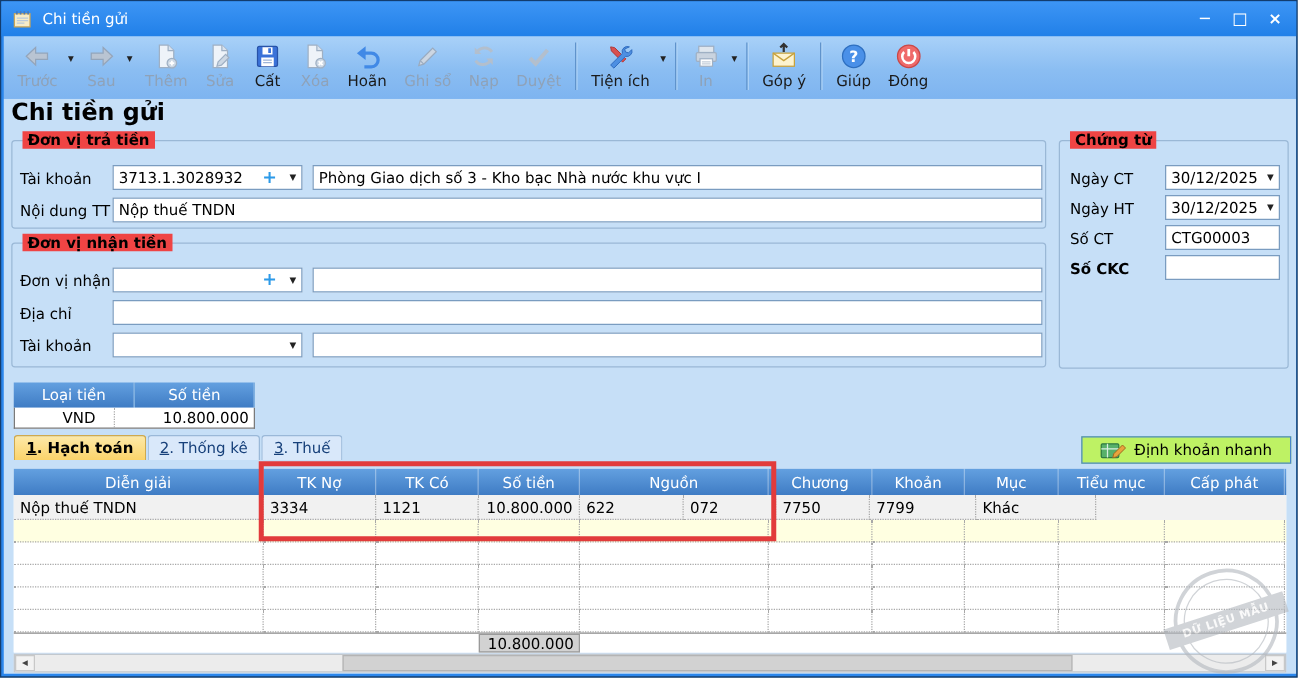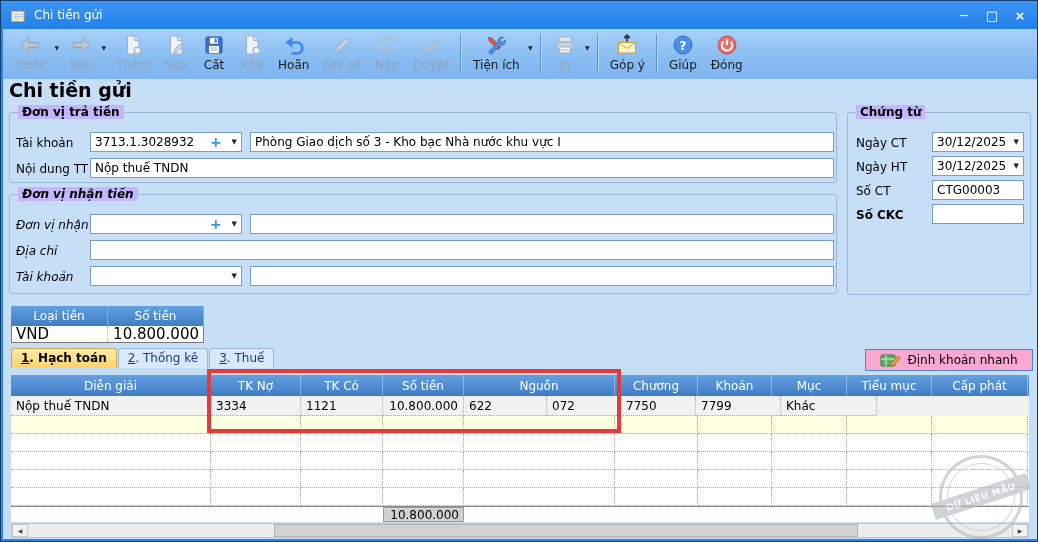--- a/index.html
+++ b/index.html
@@ -26,45 +26,45 @@
   .tb-caret{position:absolute;right:3px;top:13px;font-size:6px;color:#222;}
   .tb-label{margin-top:1px;font-size:12px;white-space:nowrap;color:#1a1a1a;}
   .tb-item.disabled .tb-label{color:#8fa2b8;}
   .tb-sep{width:0;height:38px;border-left:1px solid #5f93cc;border-right:1px solid #b6d7f8;margin:3px 4px 0 4px;}
 
   
   .body{position:absolute;left:2px;top:78px;width:1034px;height:460px;background:#c6dff7;}
   .page-title{position:absolute;left:6px;top:0px;font-size:19px;font-weight:bold;color:#000;}
 
   .grp{position:absolute;border:1px solid #9ab8d6;border-radius:3px;}
-  .grp-title{position:absolute;top:-8px;left:8px;background:#c4b5fd;padding:0 4px;font-weight:bold;font-size:12px;white-space:nowrap;}
+  .grp-title{position:absolute;top:-8px;left:8px;background:#ef4444;padding:0 4px;font-weight:bold;font-size:12px;white-space:nowrap;}
   .lbl{position:absolute;font-size:12px;white-space:nowrap;}
 
   .field{position:absolute;height:20px;background:#fff;border:1px solid #7a9cc0;
     display:flex;align-items:center;padding:0 4px;font-size:12px;overflow:hidden;white-space:nowrap;}
   .combo .val{flex:1;overflow:hidden;}
   .combo .plus{color:#2d9ae8;font-size:14px;font-weight:bold;margin-right:8px;}
   .combo .caret{font-size:7px;color:#222;margin-left:2px;}
 
   
   .cur{position:absolute;left:8px;top:227px;width:193px;}
   .cur-head{display:flex;height:20px;}
   .cur-h{background:linear-gradient(#63a0e0,#3f7cc4);color:#fff;display:flex;align-items:center;justify-content:center;
     border-right:1px solid #7fb0e0;font-size:12px;}
   .cur-row{display:flex;height:17px;background:#fff;border:1px solid #7a7a7a;border-top:none;}
-  .cur-c{display:flex;align-items:center;padding:0 4px;font-size:15px;}
+  .cur-c{display:flex;align-items:center;padding:0 4px;font-size:12px;margin-left:34px;}
 
   
   .tabs{position:absolute;left:8px;top:269px;height:20px;display:flex;align-items:flex-end;}
   .tab{height:20px;line-height:19px;padding:0 9px;border:1px solid #9ab8d8;border-bottom:none;
     background:#d9e8fa;color:#17407a;border-radius:3px 3px 0 0;margin-right:1px;font-size:12px;white-space:nowrap;}
   .tab.active{background:linear-gradient(#fde9a8,#fbd36a);border-color:#cfa94e;color:#000;font-weight:bold;}
   .tab .u{text-decoration:underline;}
 
-  .quick-btn{position:absolute;left:862px;top:270px;width:168px;height:22px;background:#f9a8d4;
+  .quick-btn{position:absolute;left:862px;top:270px;width:168px;height:22px;background:#bef264;
     border:1px solid #4a86c8;display:flex;align-items:center;justify-content:center;gap:6px;font-size:12px;color:#000;}
 
   
   .grid{position:absolute;left:8px;top:296px;width:1018px;background:#fff;}
   .g-row{display:flex;}
   .g-head{height:21px;background:linear-gradient(#63a0e0,#3f7cc4);}
   .gh{color:#fff;display:flex;align-items:center;justify-content:center;font-size:12px;
     border-right:1px solid rgba(255,255,255,.35);overflow:hidden;white-space:nowrap;}
   .gc{padding:0 5px;font-size:12px;border-right:1px dotted #a8a8a8;border-bottom:1px dotted #a8a8a8;
     overflow:hidden;white-space:nowrap;display:flex;align-items:center;}
@@ -305,21 +305,21 @@
       </div>
       <div class="field" style="left:240px;top:19px;width:584px;">
         <span>Phòng Giao dịch số 3 - Kho bạc Nhà nước khu vực I</span>
       </div>
       <span class="lbl" style="left:6px;top:49px;">Nội dung TT</span>
       <div class="field" style="left:80px;top:45px;width:744px;">
         <span>Nộp thuế TNDN</span>
       </div>
     </div>
 
-    <div class="grp" style="left:6px;top:115px;width:828px;height:100px;font-style:italic;">
+    <div class="grp" style="left:6px;top:115px;width:828px;height:100px;">
       <span class="grp-title">Đơn vị nhận tiền</span>
       <span class="lbl" style="left:6px;top:23px;">Đơn vị nhận</span>
       <div class="field combo" style="left:80px;top:19px;width:152px;">
         <span class="val"></span>
         <span class="plus">+</span>
         <span class="caret">▼</span>
       </div>
       <div class="field" style="left:240px;top:19px;width:584px;">
         <span></span>
       </div>

